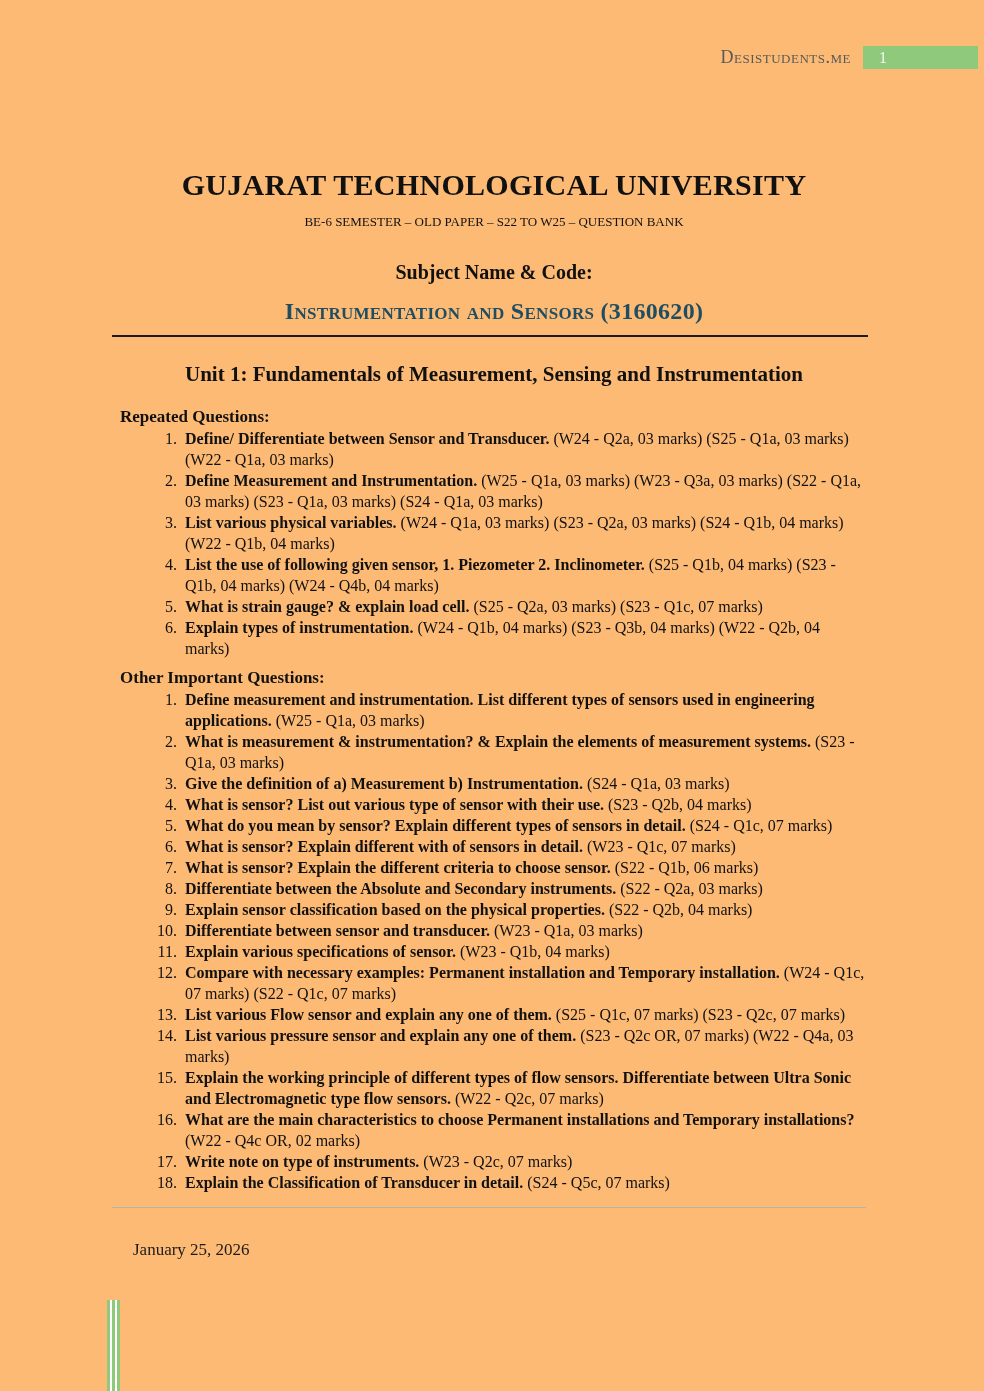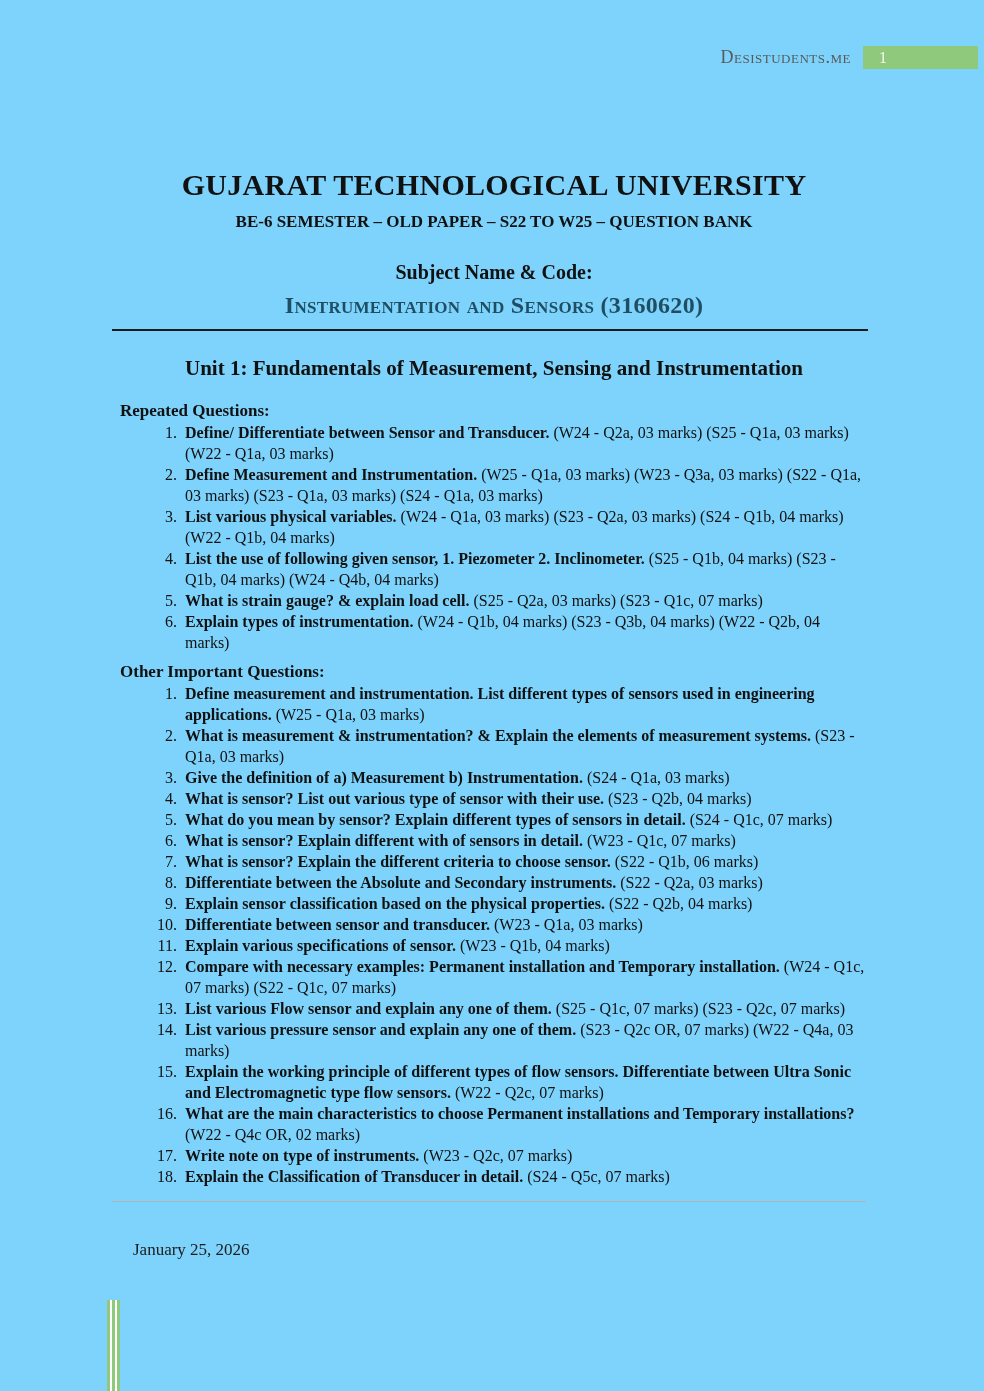--- a/index.html
+++ b/index.html
@@ -11,21 +11,21 @@
   * { margin: 0; padding: 0; box-sizing: border-box; }
   html, body { background: #ffffff; }
   body {
     font-family: "Liberation Serif", serif;
     color: var(--text-dark);
   }
   .page {
     position: relative;
     width: 984px;
     height: 1391px;
-    background: #7dd3fc;
+    background: #fdba74;
     overflow: hidden;
     margin: 0 auto;
   }
 
   
   .doc-header {
     position: absolute;
     top: 46px;
     right: 6px;
     display: flex;
@@ -56,37 +56,37 @@
     width: 748px;
   }
   .title-block { margin-top: 152px; text-align: center; }
   .university-title {
     font-size: 30px;
     font-weight: bold;
     line-height: 38px;
     letter-spacing: 0.3px;
   }
   .paper-banner {
-    font-size: 17px;
-    font-weight: bold;
+    font-size: 13px;
+    font-weight: normal;
     line-height: 25px;
     margin-top: 5px;
   }
   .subject-label {
     font-size: 20px;
     font-weight: bold;
     line-height: 26px;
     margin-top: 25px;
   }
   .subject-name {
     font-variant: small-caps;
     font-size: 24px;
     font-weight: bold;
     line-height: 30px;
-    margin-top: 5px;
+    margin-top: 11px;
     color: var(--subject-teal);
     letter-spacing: 0.3px;
   }
   .header-divider {
     border: none;
     border-top: 2px solid #1a1a1a;
     margin-top: 9px;
     margin-left: -8px;
     width: 756px;
   }

